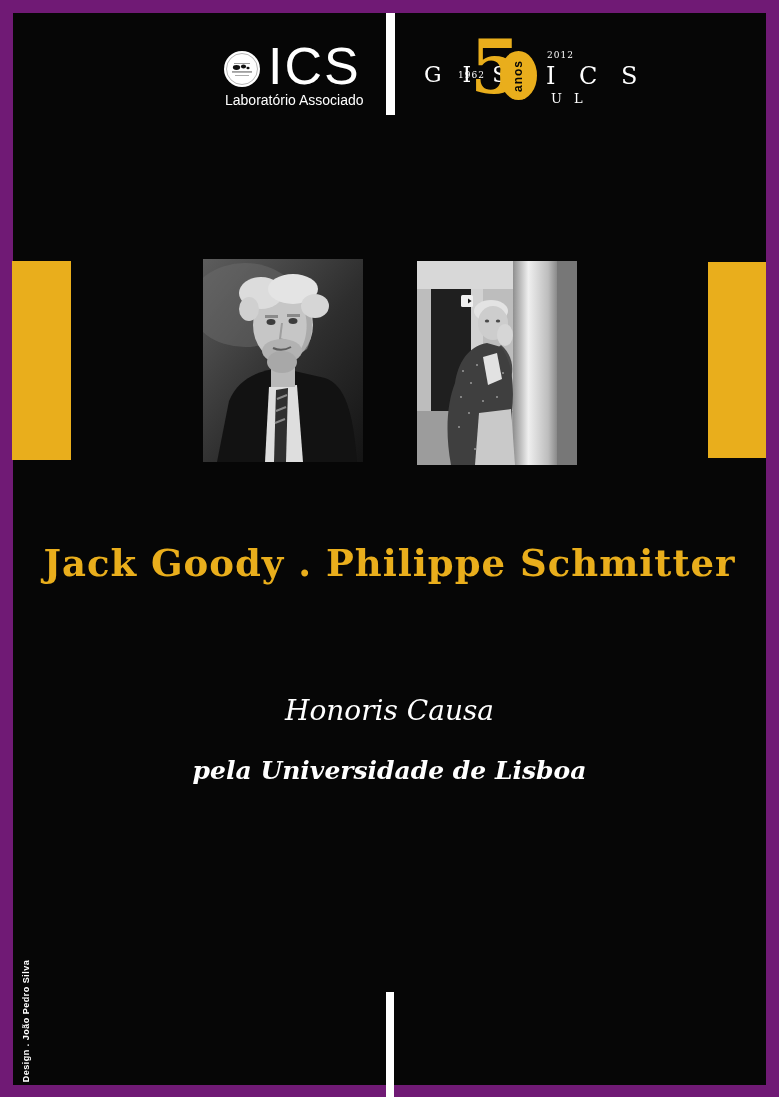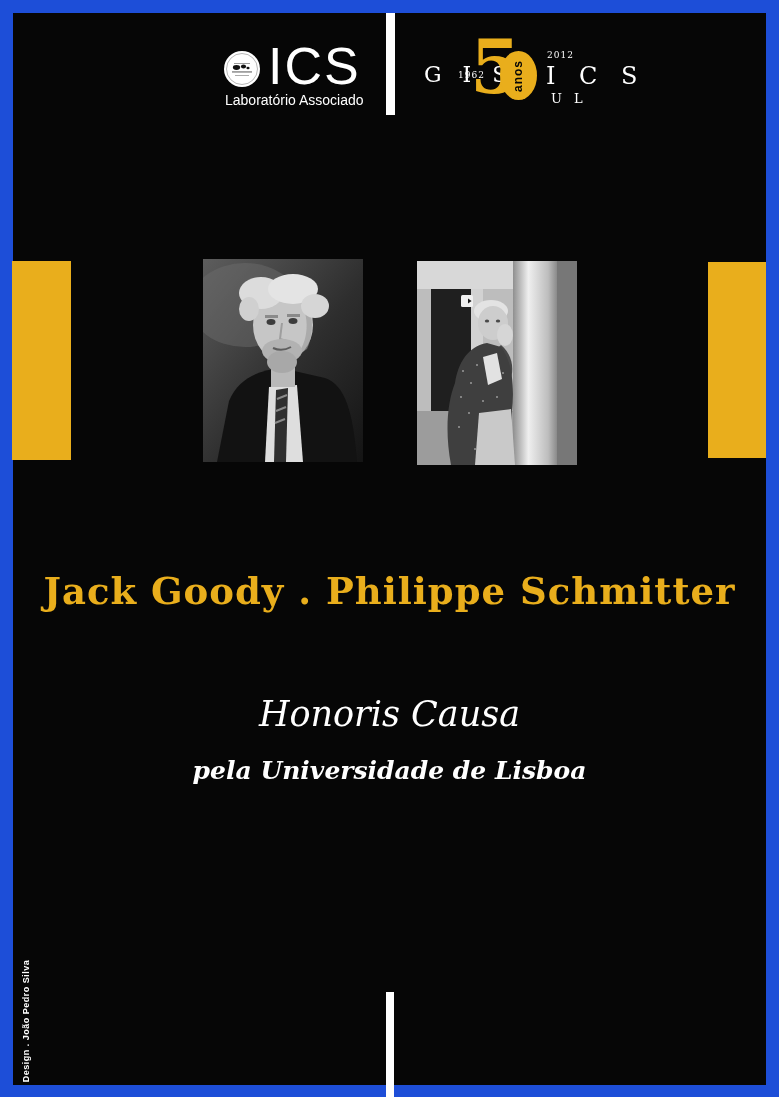--- a/index.html
+++ b/index.html
@@ -1,17 +1,17 @@
 <!DOCTYPE html>
 <html><head>
 <meta charset="utf-8">
 <style>
   html,body{margin:0;padding:0;background:#ffffff;}
   .page{
-    position:relative;width:779px;height:1097px;background:#1d4ed8;
+    position:relative;width:779px;height:1097px;background:#701a75;
     overflow:hidden;font-family:"DejaVu Serif",serif;
   }
   .poster-bg{position:absolute;left:13px;top:13px;width:753px;height:1072px;background:#060606;}
   .divider{position:absolute;background:#ffffff;}
   .divider-top{left:386px;top:13px;width:9px;height:102px;}
   .divider-bottom{left:386px;top:992px;width:8px;height:105px;}
 
   
   .ics-logo{position:absolute;left:210px;top:40px;width:150px;height:70px;}
   .ics-seal{position:absolute;left:13px;top:10px;}
@@ -46,23 +46,23 @@
   .gold-bar-left{left:12px;top:261px;width:59px;height:199px;}
   .gold-bar-right{left:708px;top:262px;width:58px;height:196px;}
 
   
   .photo{position:absolute;display:block;}
   .photo-left{left:203px;top:259px;}
   .photo-right{left:417px;top:261px;}
 
   
   .centerline{position:absolute;left:0;width:779px;text-align:center;}
-  .names{top:569px;color:#E9AE1C;font-size:37px;font-weight:bold;letter-spacing:1px;}
+  .names{top:541px;color:#E9AE1C;font-size:37px;font-weight:bold;letter-spacing:1px;}
   .event1{top:637px;color:#ffffff;font-size:35px;font-weight:500;}
-  .event2{top:694px;color:#ffffff;font-size:35px;font-weight:500;font-style:italic;}
+  .event2{top:694px;color:#ffffff;font-size:28px;font-weight:500;font-style:italic;}
   .inst{top:756px;color:#ffffff;font-size:25px;font-weight:bold;font-style:italic;}
   .date{top:845px;color:#E9AE1C;font-size:49px;font-weight:bold;}
 
   
   .credit{
     position:absolute;left:26px;top:1021px;color:#ffffff;white-space:nowrap;
     transform:translate(-50%,-50%) rotate(-90deg);
     font-family:"Liberation Sans",sans-serif;font-size:9px;font-weight:bold;letter-spacing:0.5px;
   }
 </style>

